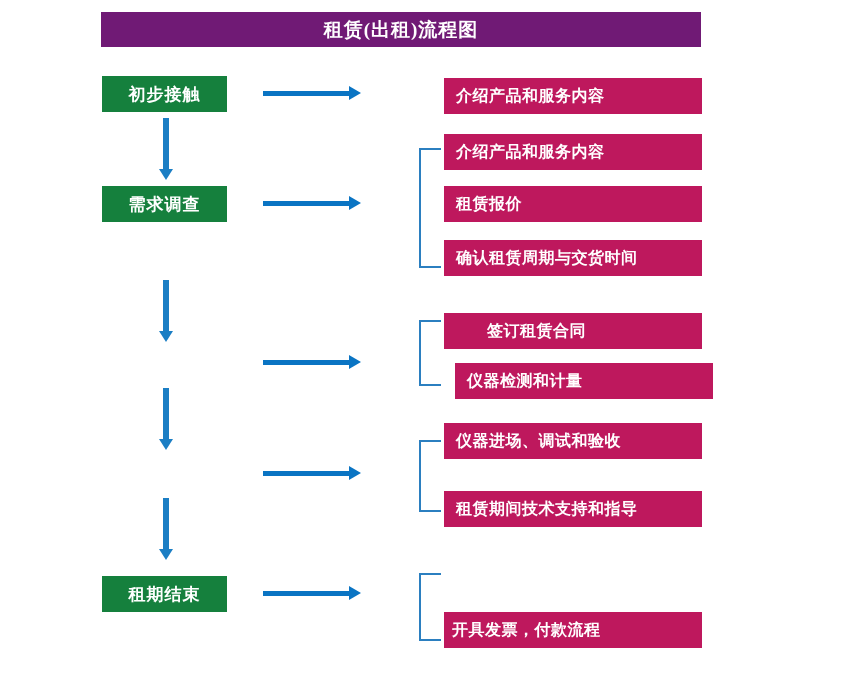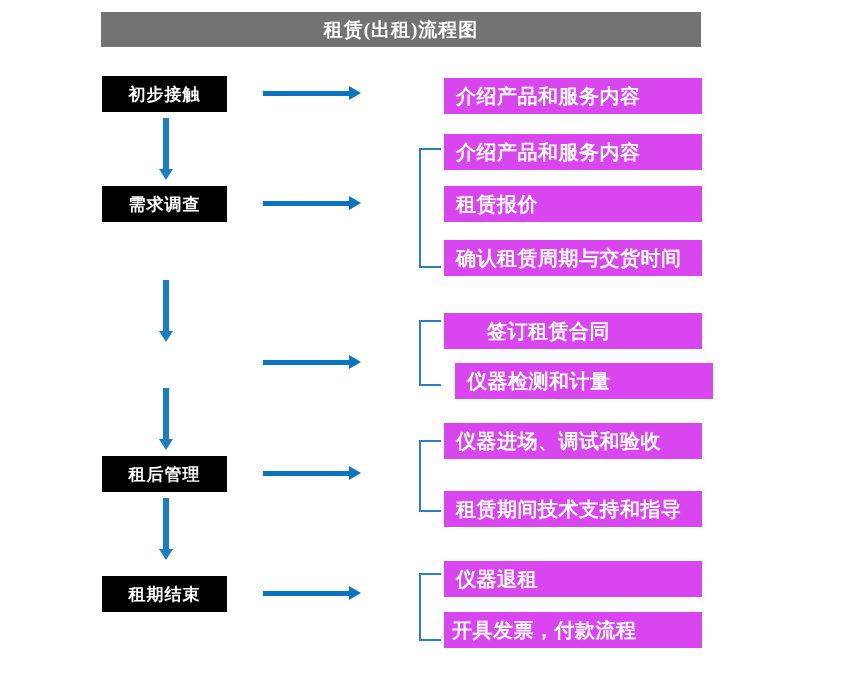--- a/index.html
+++ b/index.html
@@ -20,55 +20,55 @@
     height: 688px;
   }
 
   
   .title-bar {
     position: absolute;
     left: 101px;
     top: 12px;
     width: 600px;
     height: 35px;
-    background: #737373;
+    background: #701a75;
     color: #ffffff;
     font-size: 19px;
     font-weight: bold;
     display: flex;
     align-items: center;
     justify-content: center;
     letter-spacing: 1px;
   }
 
   
   .stage-box {
     position: absolute;
     left: 102px;
     width: 125px;
     height: 36px;
-    background: #000000;
+    background: #15803d;
     color: #ffffff;
     font-size: 17px;
     font-weight: bold;
     display: flex;
     align-items: center;
     justify-content: center;
     letter-spacing: 1px;
   }
 
   
   .detail-box {
     position: absolute;
     left: 444px;
     width: 258px;
     height: 36px;
-    background: #d946ef;
+    background: #be185d;
     color: #ffffff;
-    font-size: 20px;
+    font-size: 16px;
     font-weight: bold;
     display: flex;
     align-items: center;
     padding-left: 12px;
     box-sizing: border-box;
     letter-spacing: 0.5px;
   }
 
   
   .h-arrow {
@@ -170,36 +170,34 @@
   </div>
   <div class="bracket" style="top:320px; height:66px;"></div>
   <div class="detail-box" style="top:313px;padding-left:43px;">签订租赁合同</div>
   <div class="detail-box" style="top:363px;margin-left:11px;">仪器检测和计量</div>
 
   <div class="v-arrow" style="top:388px; height:62px;">
     <div class="shaft" style="height:51px;"></div>
     <div class="head"></div>
   </div>
 
-  <div class="stage-box" style="top:456px;">租后管理</div>
   <div class="h-arrow" style="left:263px; top:466px;">
     <div class="shaft"></div>
     <div class="head"></div>
   </div>
   <div class="bracket" style="top:440px; height:72px;"></div>
   <div class="detail-box" style="top:423px;">仪器进场、调试和验收</div>
   <div class="detail-box" style="top:491px;">租赁期间技术支持和指导</div>
 
   <div class="v-arrow" style="top:498px; height:62px;">
     <div class="shaft" style="height:51px;"></div>
     <div class="head"></div>
   </div>
 
   <div class="stage-box" style="top:576px;">租期结束</div>
   <div class="h-arrow" style="left:263px; top:586px;">
     <div class="shaft"></div>
     <div class="head"></div>
   </div>
   <div class="bracket" style="top:573px; height:68px;"></div>
-  <div class="detail-box" style="top:561px;">仪器退租</div>
   <div class="detail-box" style="top:612px;padding-left:8px;">开具发票，付款流程</div>
 
 </div>
 
 </body></html>

